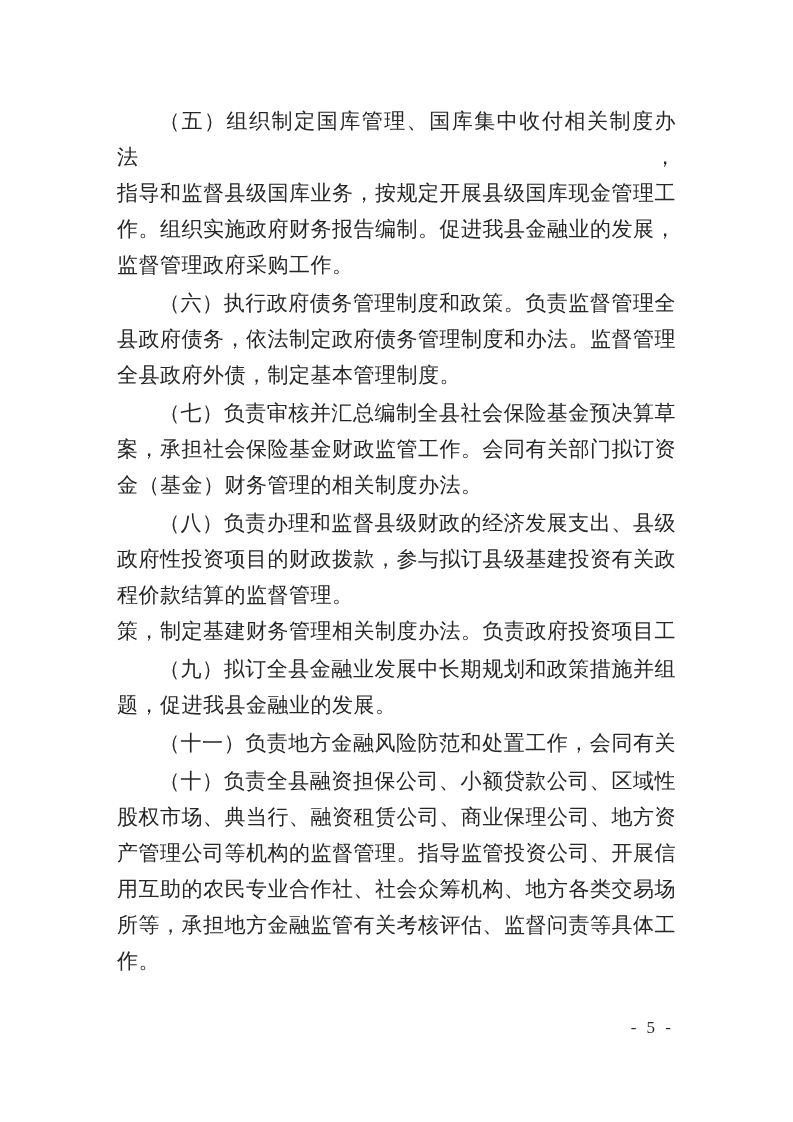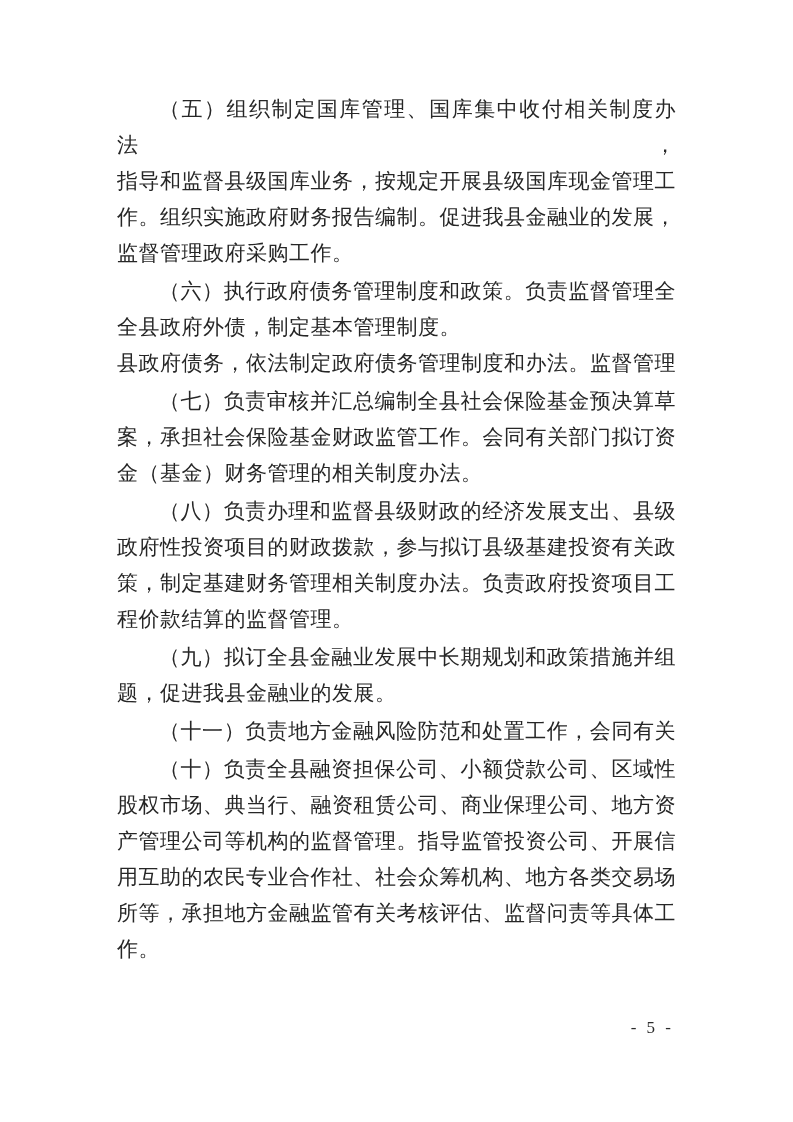--- a/index.html
+++ b/index.html
@@ -12,21 +12,21 @@
     width: 793px;
     height: 1122px;
     background: #ffffff;
     font-family: "Liberation Serif", "DejaVu Serif", serif;
     color: #262626;
     overflow: hidden;
   }
   .doc-body {
     position: absolute;
     left: 117px;
-    top: 91px;
+    top: 103px;
     width: 559px;
     font-size: 21px;
     line-height: 36px;
     letter-spacing: 0.5px;
   }
   .para {
     margin: 0;
   }
   .para + .para {
     margin-top: 2px;
@@ -58,33 +58,33 @@
 <div class="page">
   <div class="doc-body">
       <div class="para">
         <div class="line first fill">（五）组织制定国库管理、国库集中收付相关制度办法，</div>
         <div class="line fill">指导和监督县级国库业务，按规定开展县级国库现金管理工</div>
         <div class="line fill">作。组织实施政府财务报告编制。促进我县金融业的发展，</div>
         <div class="line">监督管理政府采购工作。</div>
       </div>
       <div class="para">
         <div class="line first fill">（六）执行政府债务管理制度和政策。负责监督管理全</div>
+        <div class="line fill">县政府债务，依法制定政府债务管理制度和办法。监督管理</div>
         <div class="line">全县政府外债，制定基本管理制度。</div>
-        <div class="line fill">县政府债务，依法制定政府债务管理制度和办法。监督管理</div>
       </div>
       <div class="para">
         <div class="line first fill">（七）负责审核并汇总编制全县社会保险基金预决算草</div>
         <div class="line fill">案，承担社会保险基金财政监管工作。会同有关部门拟订资</div>
         <div class="line">金（基金）财务管理的相关制度办法。</div>
       </div>
       <div class="para">
         <div class="line first fill">（八）负责办理和监督县级财政的经济发展支出、县级</div>
         <div class="line fill">政府性投资项目的财政拨款，参与拟订县级基建投资有关政</div>
+        <div class="line">程价款结算的监督管理。</div>
         <div class="line fill">策，制定基建财务管理相关制度办法。负责政府投资项目工</div>
-        <div class="line">程价款结算的监督管理。</div>
       </div>
       <div class="para">
         <div class="line first fill">（九）拟订全县金融业发展中长期规划和政策措施并组</div>
         <div class="line">题，促进我县金融业的发展。</div>
       </div>
       <div class="para">
         <div class="line first fill">（十一）负责地方金融风险防范和处置工作，会同有关</div>
       </div>
       <div class="para">
         <div class="line first fill">（十）负责全县融资担保公司、小额贷款公司、区域性</div>

